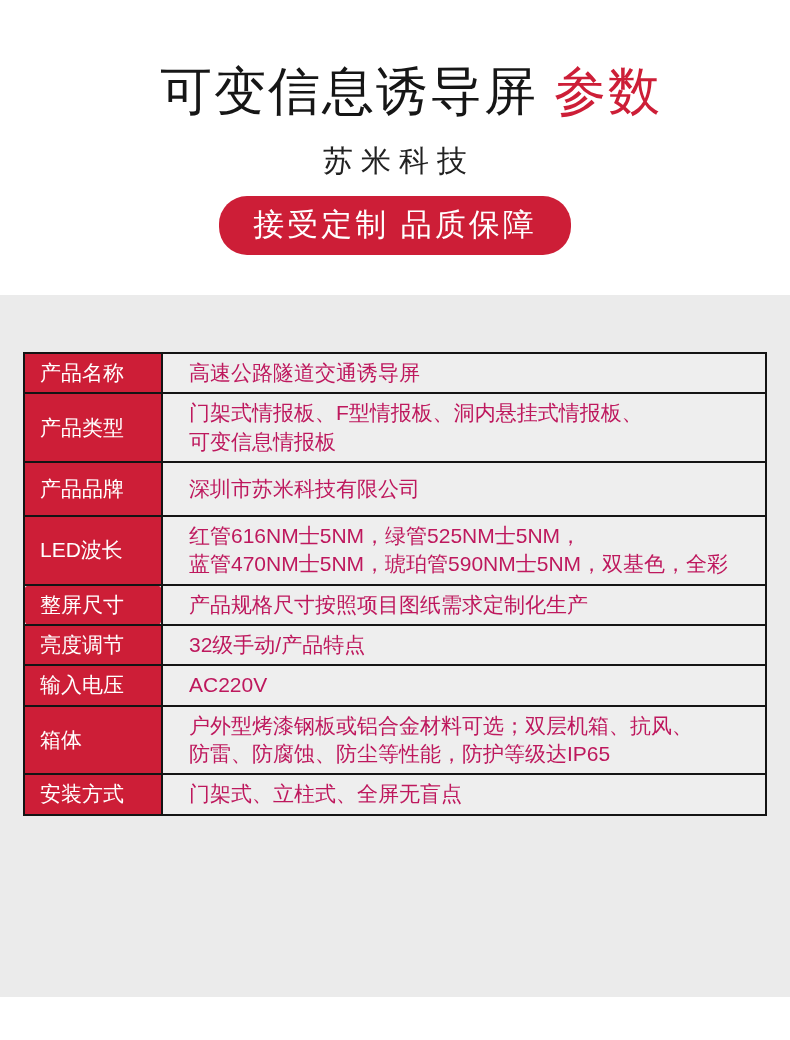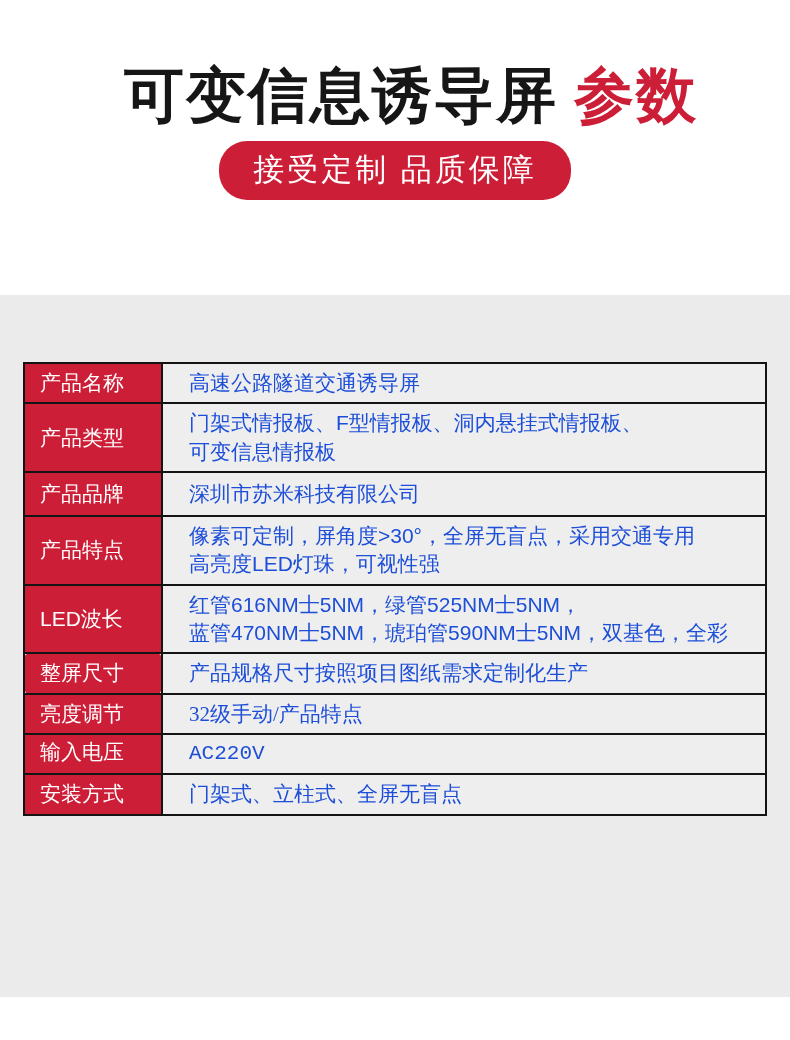--- a/index.html
+++ b/index.html
@@ -13,23 +13,23 @@
 
   
   .header {
     height: 295px;
     box-sizing: border-box;
     padding-top: 64px;
     text-align: center;
     background: #ffffff;
   }
   .title {
-    font-size: 60px;
+    font-size: 52px;
     line-height: 1.05;
-    font-weight: 700;
+    font-weight: 400;
     color: #161616;
     letter-spacing: 2px;
     white-space: nowrap;
     margin-left: 32px;
   }
   .title-accent {
     color: #cd1e37;
     margin-left: 16px;
   }
   .brand {
@@ -55,72 +55,73 @@
 
   
   .spec-section {
     background: #ebebeb;
     height: 702px;
     box-sizing: border-box;
     padding-top: 57px;
   }
   table.spec-table {
     width: 744px;
-    margin: 10px auto;
+    margin: 0 auto;
     border-collapse: collapse;
     table-layout: fixed;
   }
   .spec-table td {
     border: 2px solid #141414;
     vertical-align: middle;
     box-sizing: border-box;
   }
   td.spec-label {
     width: 138px;
     background: #cd1e37;
     color: #ffffff;
     font-size: 21px;
     font-weight: 500;
     line-height: 1.25;
     padding: 4px 4px 4px 15px;
     white-space: pre-line;
   }
   td.spec-value {
     background: #eeeeee;
-    color: #1d4ed8;
+    color: #be185d;
     font-size: 21px;
     line-height: 1.35;
     padding: 5px 10px 5px 26px;
     white-space: pre-line;
   }
   
   tr.r0  td { height: 40px; }
   tr.r1  td { height: 56px; }
-  tr.r2  td { height: 44px; }
+  tr.r2  td { height: 54px; }
   tr.r3  td { height: 57px; }
   tr.r4  td { height: 61px; }
   tr.r5  td { height: 62px; }
   tr.r6  td { height: 53px; }
   tr.r7  td { height: 36px; border-radius: 6px; }
-  tr.r8  td { height: 40px; font-family: Liberation Serif, serif; }
-  tr.r9  td { height: 40px; font-family: Liberation Mono, monospace; }
+  tr.r8  td { height: 40px; }
+  tr.r9  td { height: 40px; }
   tr.r10 td { height: 60px; }
   tr.r11 td { height: 40px; }
 
   .footer-white { height: 43px; background: #ffffff; }
 </style>
 </head>
 <body>
 
 <div class="page">
 
   <div class="header">
     <div class="title">
       <span>可变信息诱导屏</span><span class="title-accent">参数</span>
     </div>
+    <div class="brand">苏米科技</div>
     <div>
       <span class="banner">接受定制 品质保障</span>
     </div>
   </div>
 
   <div class="spec-section">
     <table class="spec-table">
       <tbody>
         <tr class="r0">
           <td class="spec-label">产品名称</td>
@@ -128,42 +129,42 @@
         </tr>
         <tr class="r1">
           <td class="spec-label">产品类型</td>
           <td class="spec-value">门架式情报板、F型情报板、洞内悬挂式情报板、
 可变信息情报板</td>
         </tr>
         <tr class="r2">
           <td class="spec-label">产品品牌</td>
           <td class="spec-value">深圳市苏米科技有限公司</td>
         </tr>
-        <tr class="r3">
-          <td class="spec-label">产品特点</td>
-          <td class="spec-value">像素可定制，屏角度&gt;30°，全屏无盲点，采用交通专用
-高亮度LED灯珠，可视性强</td>
-        </tr>
         <tr class="r5">
           <td class="spec-label">LED波长</td>
           <td class="spec-value">红管616NM士5NM，绿管525NM士5NM，
 蓝管470NM士5NM，琥珀管590NM士5NM，双基色，全彩</td>
         </tr>
         <tr class="r7">
           <td class="spec-label">整屏尺寸</td>
           <td class="spec-value">产品规格尺寸按照项目图纸需求定制化生产</td>
         </tr>
         <tr class="r8">
           <td class="spec-label">亮度调节</td>
           <td class="spec-value">32级手动/产品特点</td>
         </tr>
         <tr class="r9">
           <td class="spec-label">输入电压</td>
           <td class="spec-value">AC220V</td>
         </tr>
+        <tr class="r10">
+          <td class="spec-label">箱体</td>
+          <td class="spec-value">户外型烤漆钢板或铝合金材料可选；双层机箱、抗风、
+防雷、防腐蚀、防尘等性能，防护等级达IP65</td>
+        </tr>
         <tr class="r11">
           <td class="spec-label">安装方式</td>
           <td class="spec-value">门架式、立柱式、全屏无盲点</td>
         </tr>
       </tbody>
     </table>
   </div>
 
   <div class="footer-white"></div>
 

